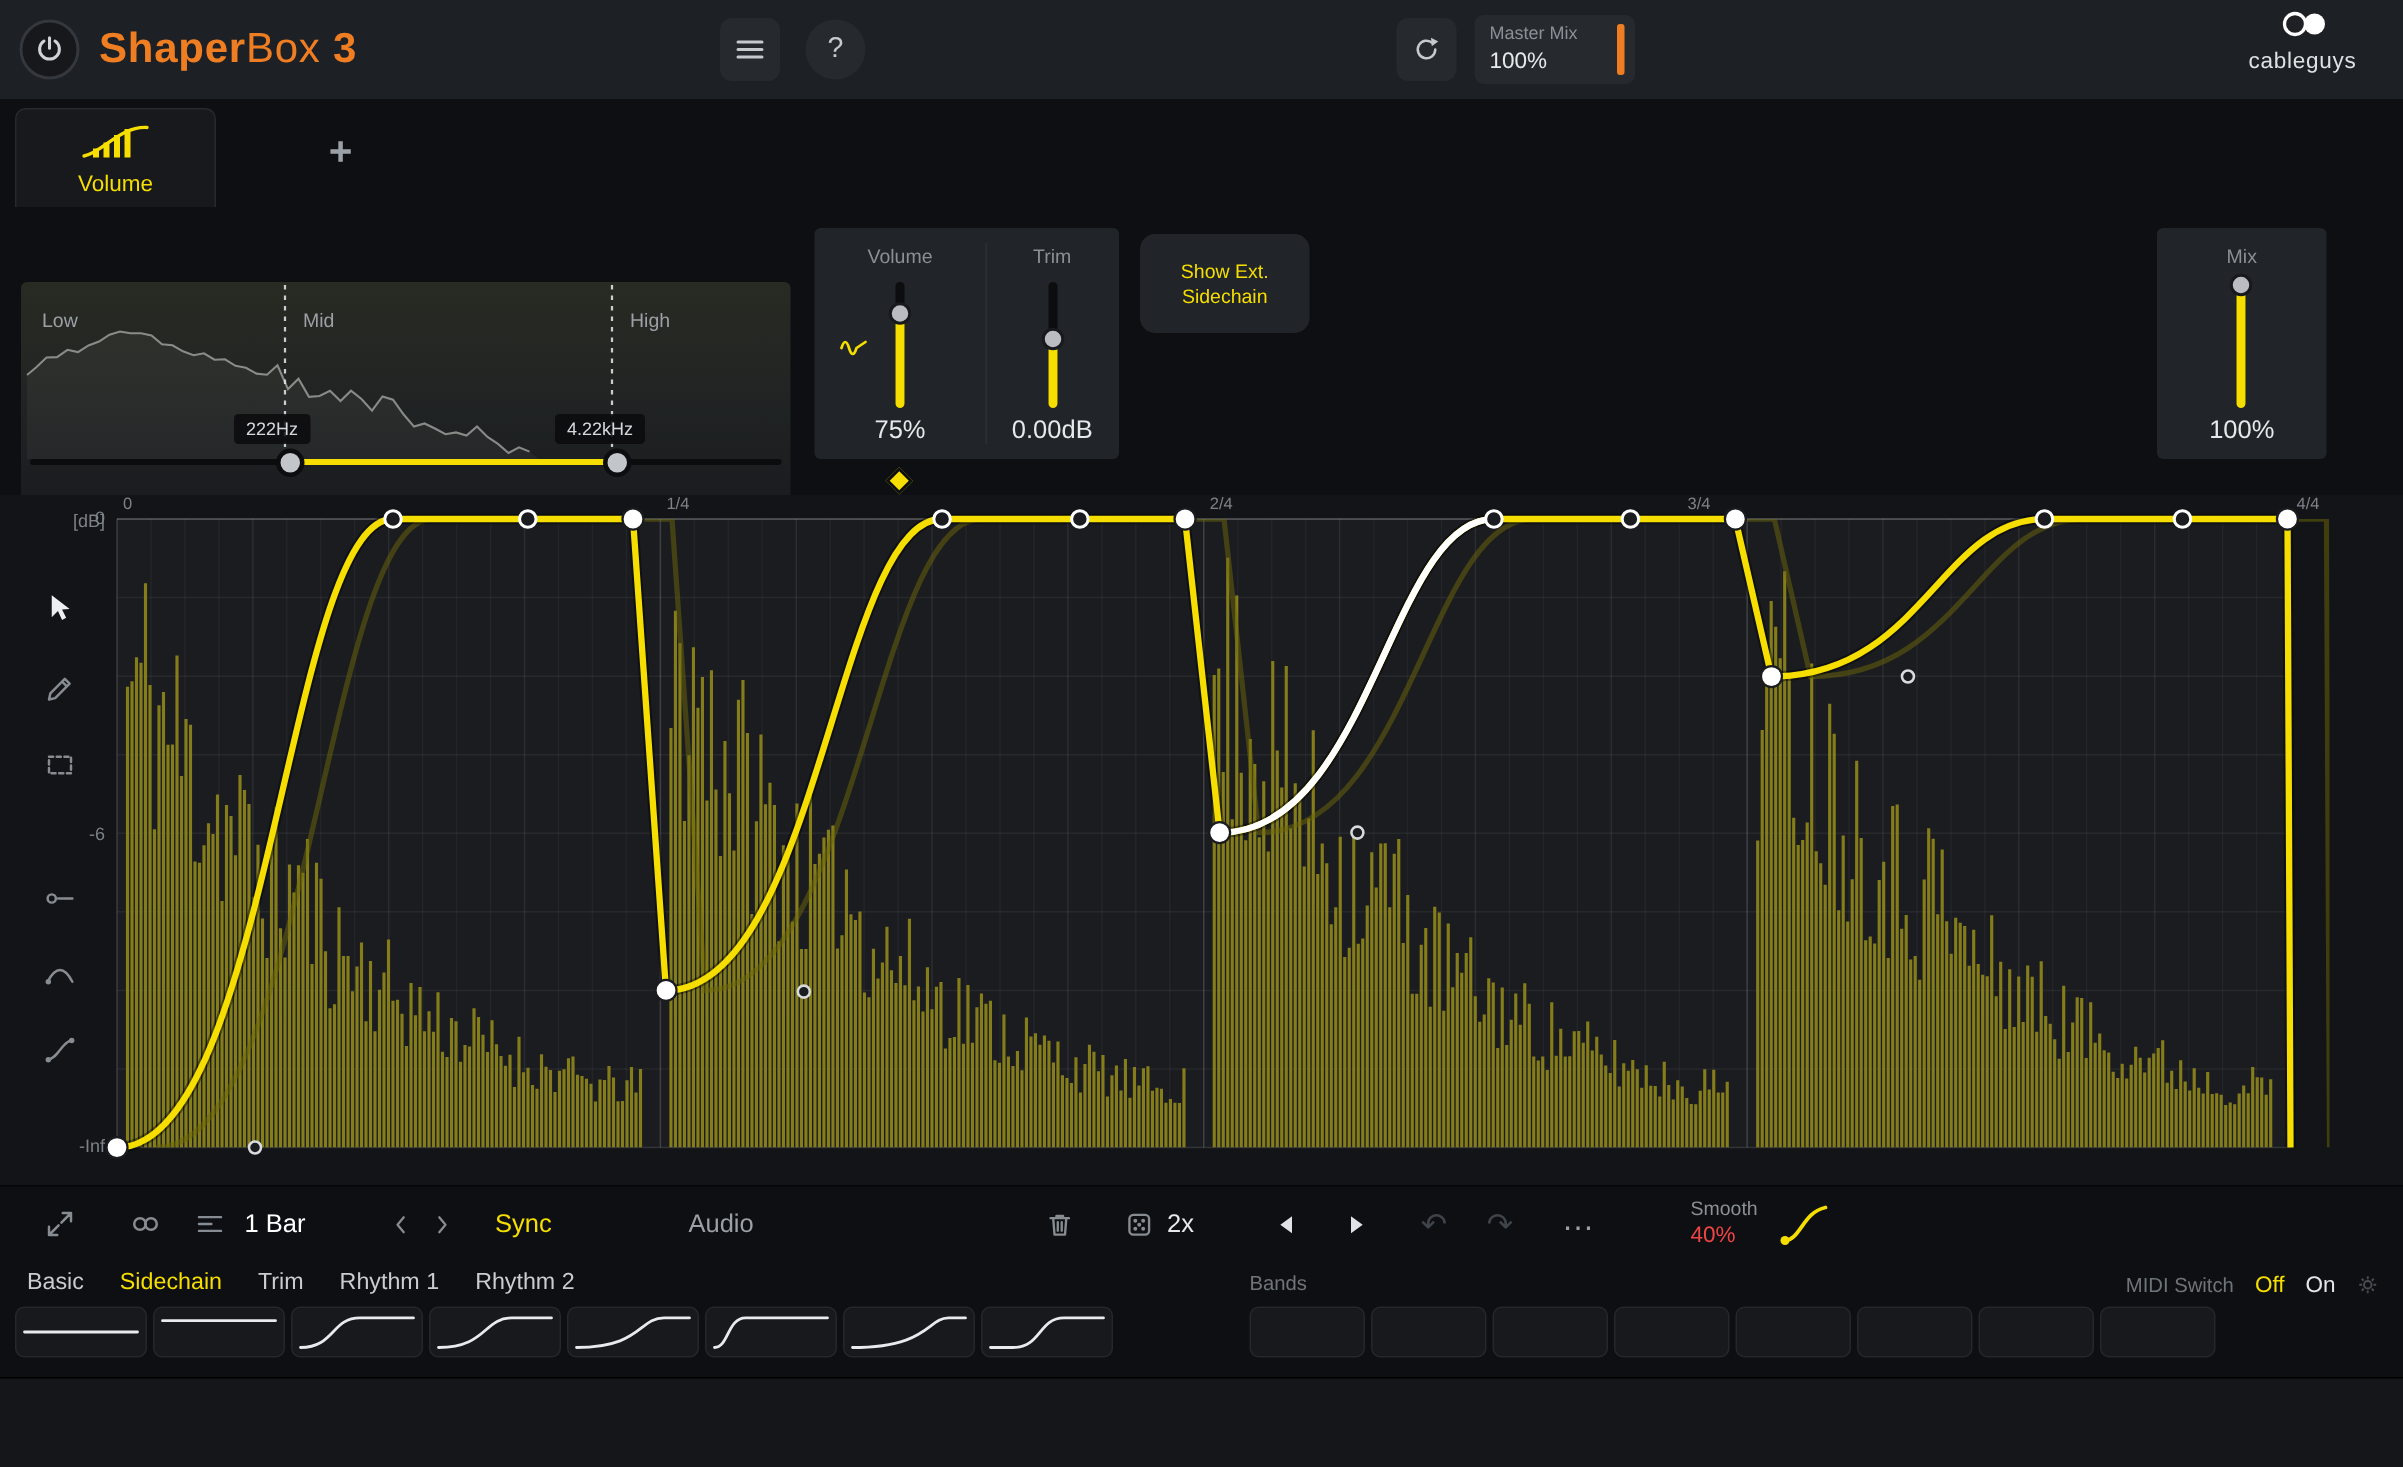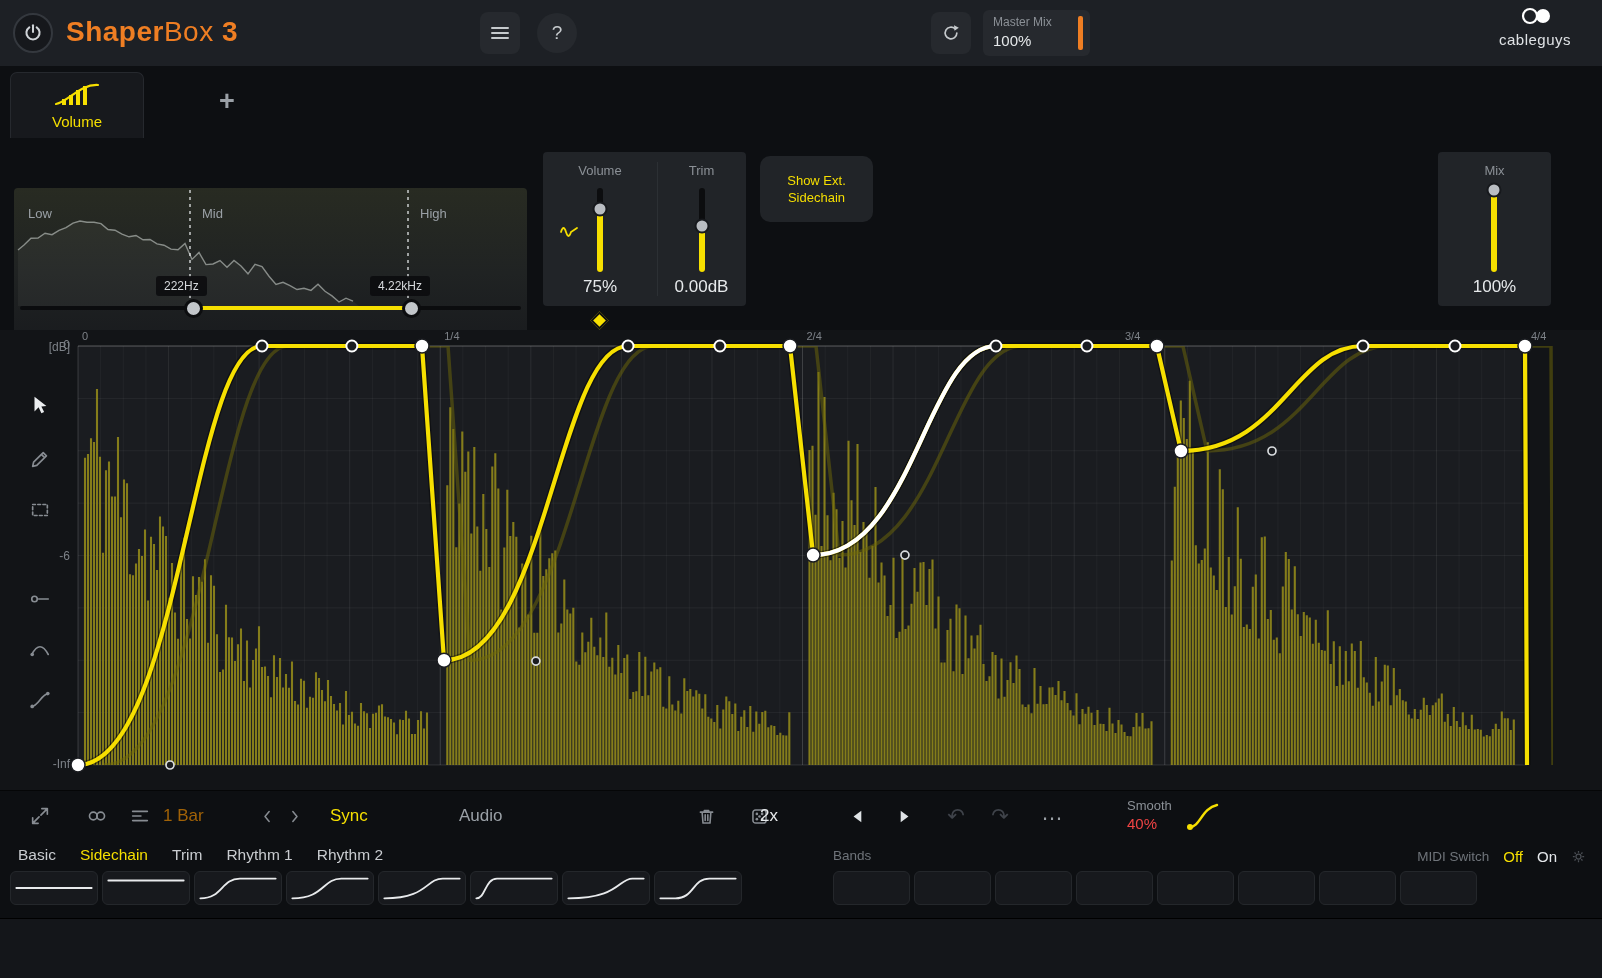--- a/index.html
+++ b/index.html
@@ -375,21 +375,21 @@
       <svg width="22" height="22" viewBox="0 0 24 24">
         <circle cx="8" cy="12" r="4.2" class="stroke-ic"></circle>
           <circle cx="16" cy="12" r="4.2" class="stroke-ic"></circle>
       </svg>
     </div>
     <div class="ticon" style="left:128px;">
       <svg width="22" height="22" viewBox="0 0 24 24">
         <path d="M4,7 H20 M4,12 H13 M4,17 H20" class="stroke-ic"></path>
       </svg>
     </div>
-    <div class="ttext" style="left:163px;color:#a16207;">1 Bar</div>
+    <div class="ttext" style="left:163px;color:#ffffff;">1 Bar</div>
     <div class="ticon" style="left:256px;width:22px;">
       <svg width="11" height="15" viewBox="0 0 12 18">
           <polyline points="8,3 3,9 8,15" class="stroke-ic"></polyline>
         </svg>
     </div>
     <div class="ticon" style="left:283px;width:22px;">
       <svg width="11" height="15" viewBox="0 0 12 18">
           <polyline points="4,3 9,9 4,15" class="stroke-ic"></polyline>
         </svg>
     </div>
@@ -405,21 +405,21 @@
     <div class="ticon" style="left:747px;">
       <svg width="21" height="21" viewBox="0 0 24 24">
         <rect x="4.5" y="4.5" width="15" height="15" rx="3" class="stroke-ic"></rect>
         <circle cx="9" cy="9" r="1.5" fill="#878c92"></circle>
           <circle cx="15" cy="9" r="1.5" fill="#878c92"></circle>
         <circle cx="12" cy="12" r="1.5" fill="#878c92"></circle>
           <circle cx="9" cy="15" r="1.5" fill="#878c92"></circle>
         <circle cx="15" cy="15" r="1.5" fill="#878c92"></circle>
       </svg>
     </div>
-    <div class="ttext" style="left:760px;color:#e6e9eb;">2x</div>
+    <div class="ttext" style="left:778px;color:#e6e9eb;">2x</div>
     <div class="ticon" style="left:846px;">
       <svg width="17" height="17" viewBox="0 0 24 24">
           <polygon points="16,4 5,12 16,20" fill="#dfe3e6"></polygon>
         </svg>
     </div>
     <div class="ticon" style="left:891px;">
       <svg width="17" height="17" viewBox="0 0 24 24">
           <polygon points="8,4 19,12 8,20" fill="#dfe3e6"></polygon>
         </svg>
     </div>

